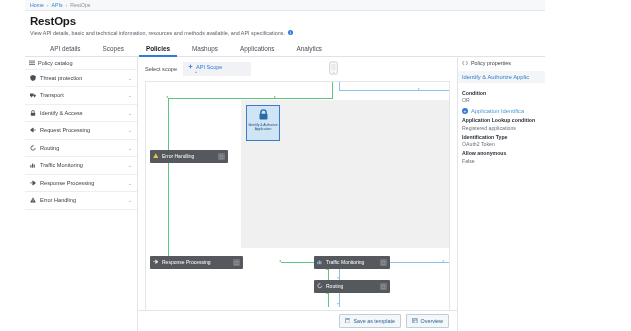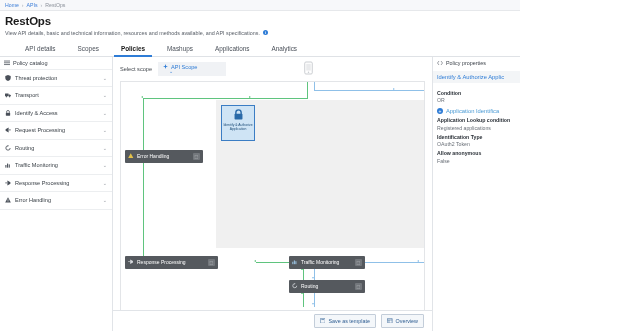--- a/index.html
+++ b/index.html
@@ -4,21 +4,21 @@
 <style>
   * { box-sizing: border-box; margin: 0; padding: 0; }
   html, body {
     width: 631px; height: 331px;
     font-family: "Liberation Sans", sans-serif;
     font-size: 6px;
     color: #333;
     background: #ffffff;
     overflow: hidden;
   }
-  #app { position: relative; width: 520px; height: 331px; }
+  #app { position: relative; width: 520px; height: 331px; margin-left: 25px; }
 
   
   .breadcrumb {
     height: 11px; display: flex; align-items: center;
     padding-left: 5px; gap: 3px;
     background: #f7f8fa; border-bottom: 1px solid #e6e8eb;
     font-size: 5.2px;
   }
   .bc-link { color: #3b7dd8; }
   .bc-sep { color: #aab0b8; }

